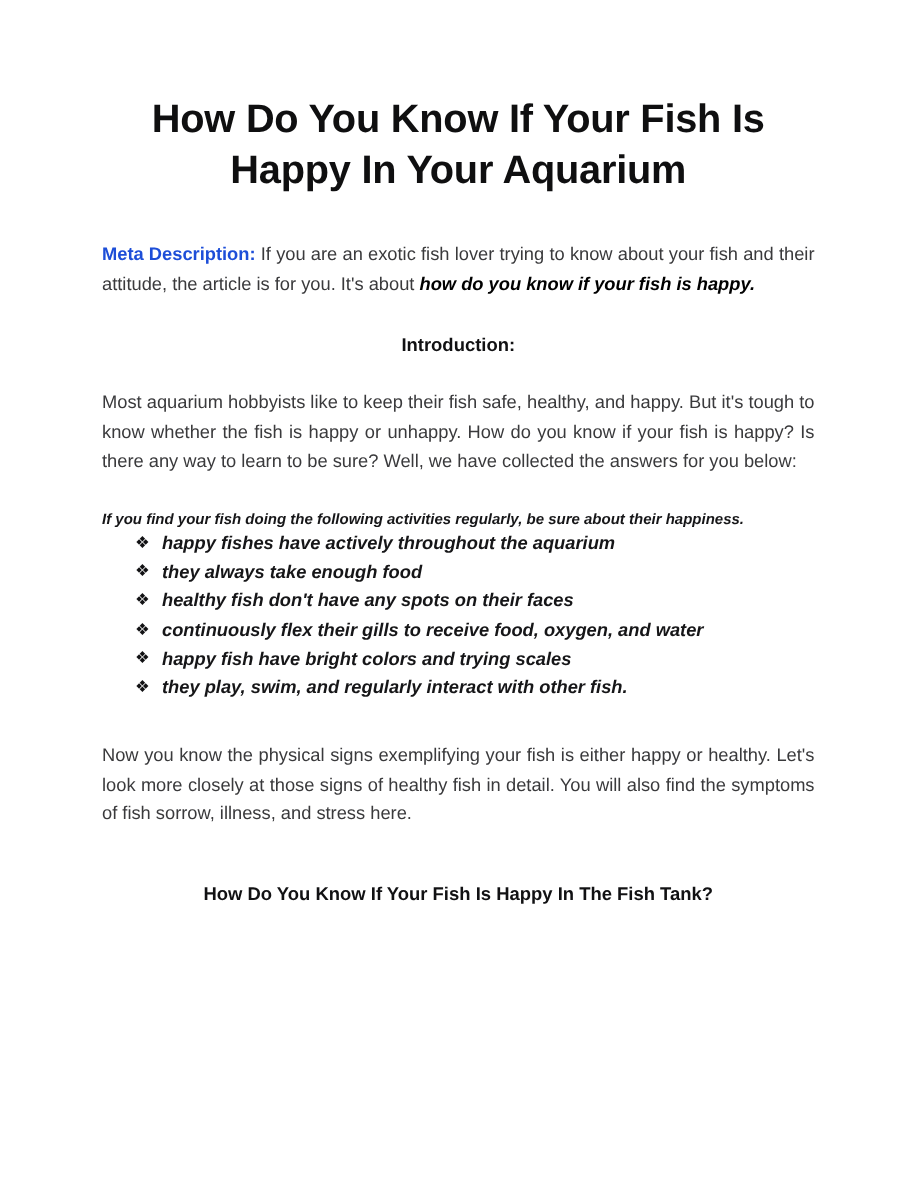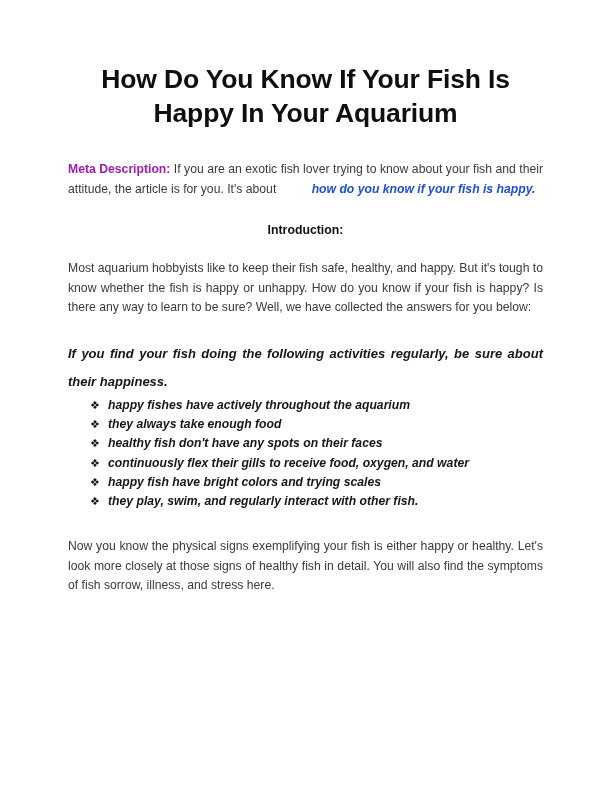--- a/index.html
+++ b/index.html
@@ -51,44 +51,43 @@
 
   .spacer-22 { height: 22px; }
   .spacer-19 { height: 19px; }
   .spacer-26 { height: 26px; }
   .spacer-30 { height: 30px; }
   .spacer-34 { height: 34px; }
 
   
   .b {
     font-weight: bold;
-    color: #a21caf;
+    color: #1d4ed8;
   }
   .bi {
     font-weight: bold;
     font-style: italic;
-    color: #1d4ed8;
-    margin-left: 32px;
+    color: #000000;
   }
 
   
   .heading {
     margin: 0;
     font-size: 12.3px;
     line-height: 19px;
     font-weight: bold;
     color: #111113;
     text-align: center;
   }
 
   
   .lead-in {
     margin: 0;
-    font-size: 13px;
-    line-height: 28px;
+    font-size: 10px;
+    line-height: 13px;
     font-weight: bold;
     font-style: italic;
     color: #161618;
     text-align: justify;
     text-justify: inter-word;
   }
 
   
   .bullet-list {
     margin: 0;

